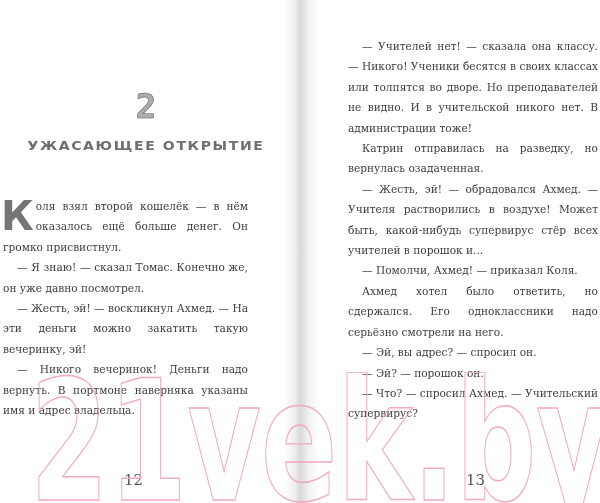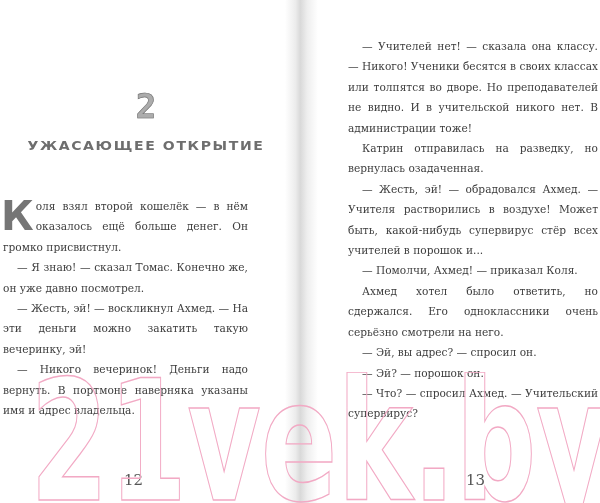--- a/index.html
+++ b/index.html
@@ -85,21 +85,21 @@
   <div class="gutter-left"></div>
 
   <div class="page page-right"></div>
   <div class="gutter-right"></div>
 
   <div class="text-block right-text">
     <p>— Учителей нет! — сказала она классу. — Никого! Ученики бесятся в своих классах или толпятся во дворе. Но преподавателей не видно. И в учительской никого нет. В администрации тоже!</p>
     <p>Катрин отправилась на разведку, но вернулась озадаченная.</p>
     <p>— Жесть, эй! — обрадовался Ахмед. — Учителя растворились в воздухе! Может быть, какой-нибудь супервирус стёр всех учителей в порошок и...</p>
     <p>— Помолчи, Ахмед! — приказал Коля.</p>
-    <p>Ахмед хотел было ответить, но сдержался. Его одноклассники очень серьёзно смотрели на него.</p>
+    <p>Ахмед хотел было ответить, но сдержался. Его одноклассники надо серьёзно смотрели на него.</p>
     <p>— Эй, вы адрес? — спросил он.</p>
     <p>— Эй? — порошок он.</p>
     <p>— Что? — спросил Ахмед. — Учительский супервирус?</p>
 
   </div>
 
   <div class="page-number pn-right">13</div>
 
   <svg class="watermark" viewBox="0 0 580 140" preserveAspectRatio="none">
     <text x="0" y="128" font-family="DejaVu Sans, sans-serif" font-weight="bold" font-size="168" fill="none" stroke="#f2a9c4" stroke-width="1.4" textLength="580" lengthAdjust="spacingAndGlyphs">21vek.by</text>

